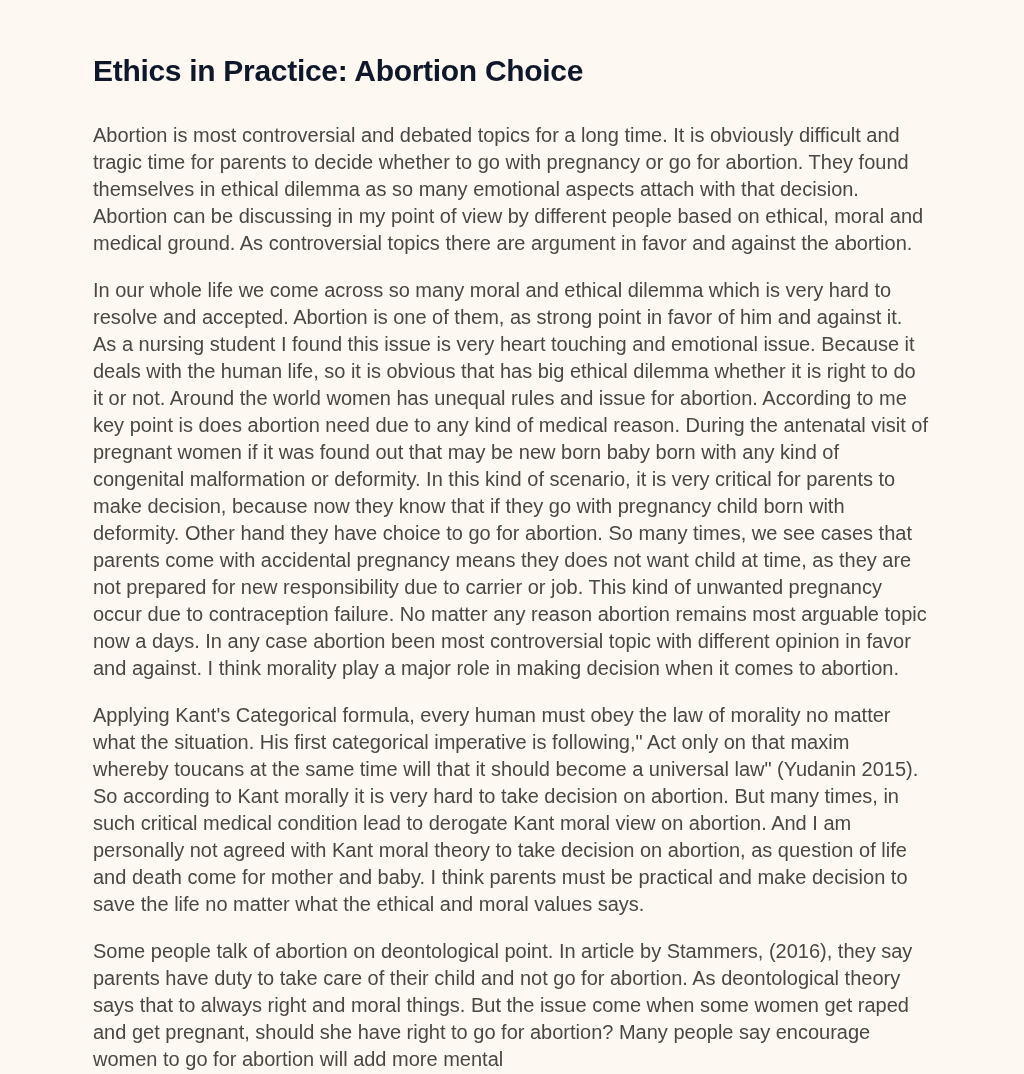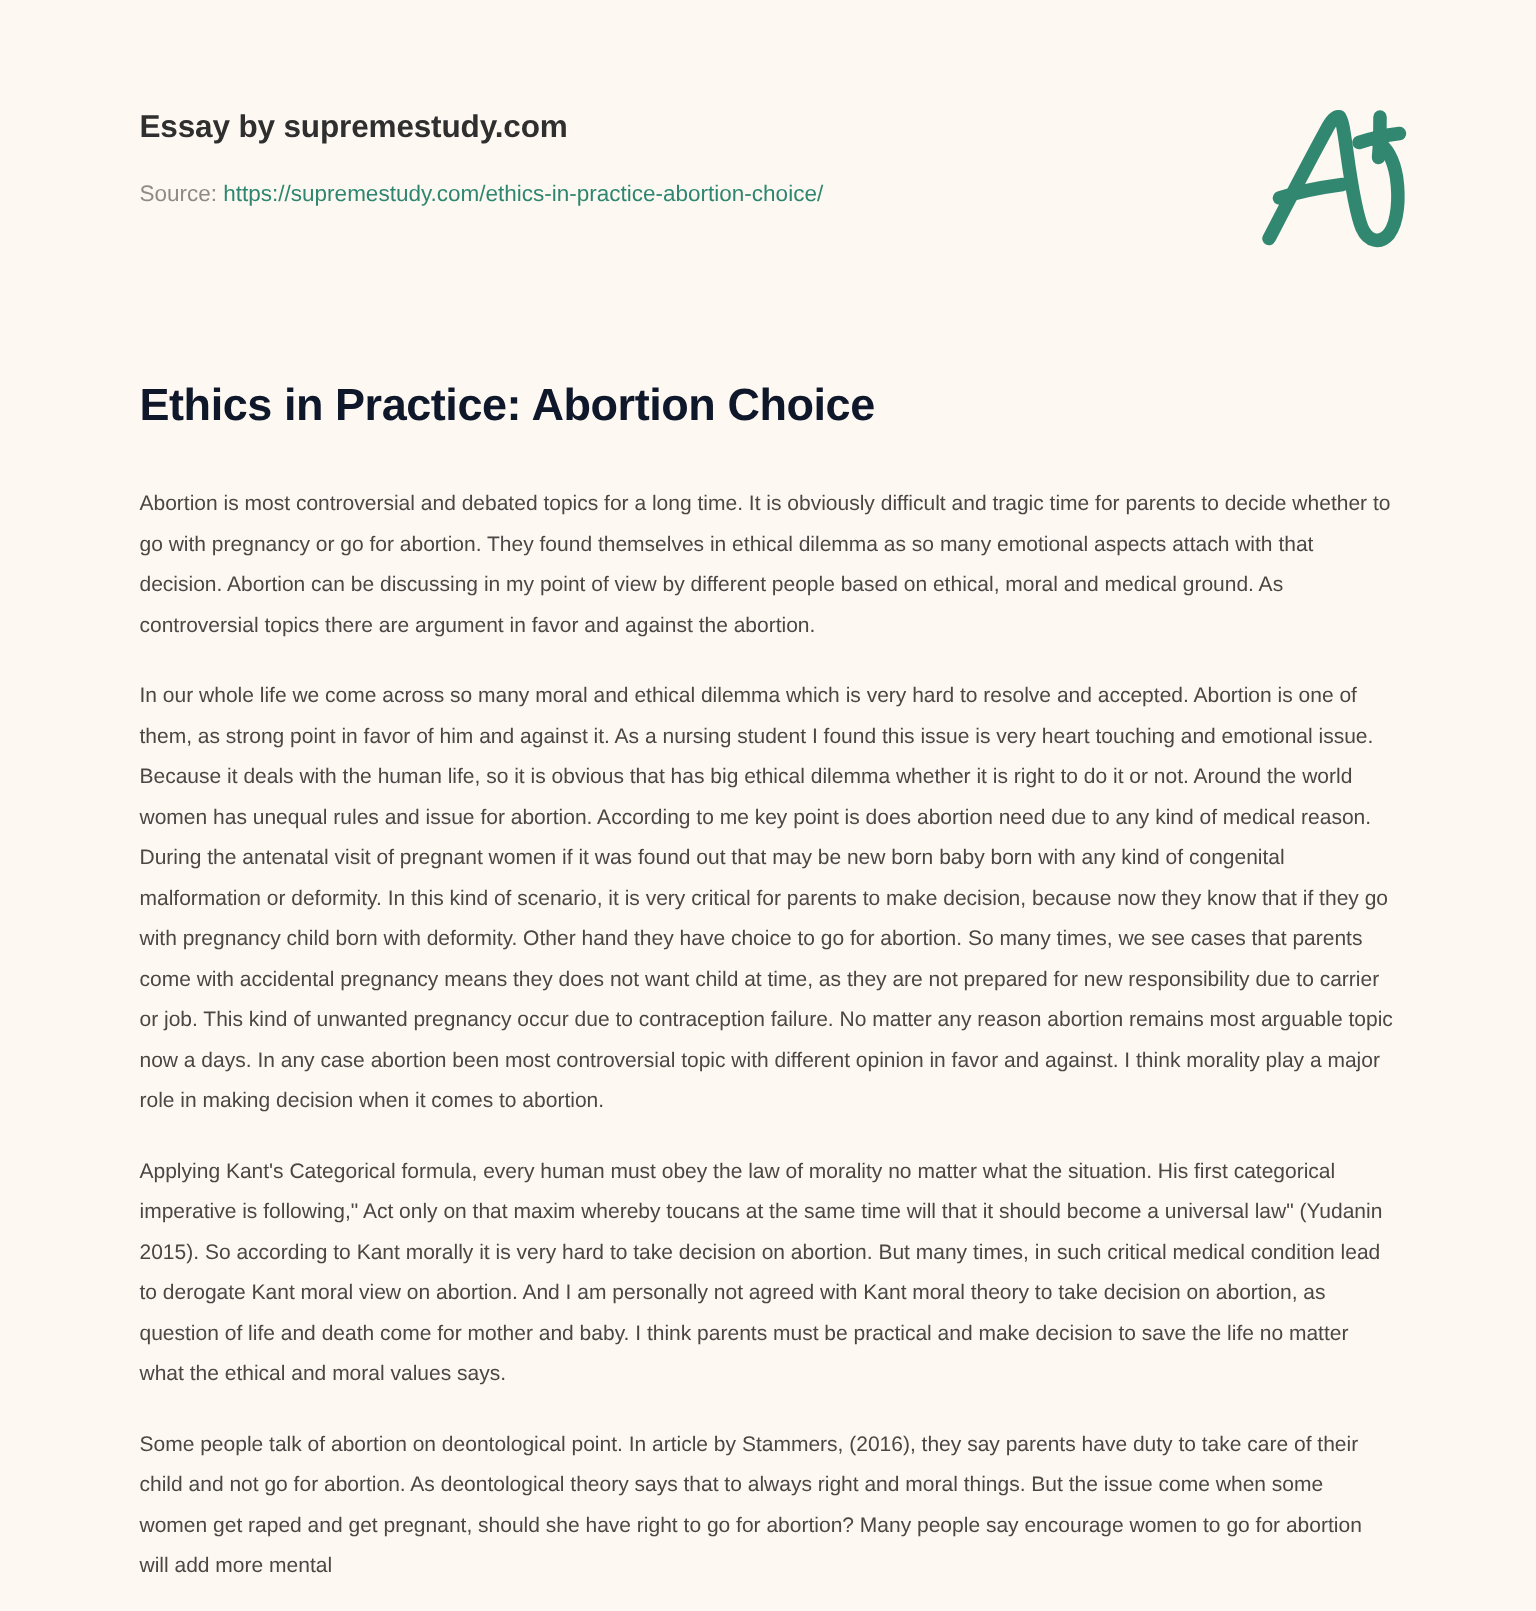--- a/index.html
+++ b/index.html
@@ -71,60 +71,36 @@
     line-height: 38px;
     font-weight: bold;
     color: #0f172a;
     letter-spacing: -0.3px;
     margin: 52px 0 0 0;
   }
   .body-copy {
     margin-top: 32px;
   }
   .body-copy p {
-    font-size: 14px;
+    font-size: 20px;
     line-height: 27px;
     color: #4a4744;
     margin: 0 0 20px 0;
     text-align: left;
     max-width: 840px;
   }
   .body-copy p:last-child {
     margin-bottom: 0;
   }
 </style>
 </head>
 <body>
 
 <div class="page">
 
-  <div class="header">
-    <div class="brand-line">Essay by supremestudy.com</div>
-    <div class="source-line">
-      <span class="source-label">Source:</span>
-      <a class="source-url" href="#">https://supremestudy.com/ethics-in-practice-abortion-choice/</a>
-    </div>
-
-    <div class="logo">
-      <svg viewBox="0 0 120 110" width="120" height="110" aria-hidden="true">
-        <g fill="none" stroke="#31876f" stroke-width="9" stroke-linecap="round" stroke-linejoin="round">
-
-          <path d="M14 97 C 26 74, 40 47, 52 25 C 55 19, 58 15, 61 16"></path>
-
-          <path d="M61 16 C 63 18, 64 26, 66 40 C 69 62, 72 80, 76 90 C 80 99, 88 101, 94 94 C 100 86, 101 70, 99 56 C 97 44, 92 36, 86 32"></path>
-
-          <path d="M21 70 C 33 66, 48 63, 63 61"></path>
-
-          <path d="M74 33 C 83 30, 93 28, 101 27"></path>
-
-          <path d="M88 16 C 88 25, 88 34, 87 43"></path>
-        </g>
-      </svg>
-    </div>
-  </div>
 
   <div class="article">
     <h1 class="article-title">Ethics in Practice: Abortion Choice</h1>
 
     <div class="body-copy">
       <p>Abortion is most controversial and debated topics for a long time. It is obviously difficult and tragic time for parents to decide whether to go with pregnancy or go for abortion. They found themselves in ethical dilemma as so many emotional aspects attach with that decision. Abortion can be discussing in my point of view by different people based on ethical, moral and medical ground. As controversial topics there are argument in favor and against the abortion.</p>
       <p>In our whole life we come across so many moral and ethical dilemma which is very hard to resolve and accepted. Abortion is one of them, as strong point in favor of him and against it. As a nursing student I found this issue is very heart touching and emotional issue. Because it deals with the human life, so it is obvious that has big ethical dilemma whether it is right to do it or not. Around the world women has unequal rules and issue for abortion. According to me key point is does abortion need due to any kind of medical reason. During the antenatal visit of pregnant women if it was found out that may be new born baby born with any kind of congenital malformation or deformity. In this kind of scenario, it is very critical for parents to make decision, because now they know that if they go with pregnancy child born with deformity. Other hand they have choice to go for abortion. So many times, we see cases that parents come with accidental pregnancy means they does not want child at time, as they are not prepared for new responsibility due to carrier or job. This kind of unwanted pregnancy occur due to contraception failure. No matter any reason abortion remains most arguable topic now a days. In any case abortion been most controversial topic with different opinion in favor and against. I think morality play a major role in making decision when it comes to abortion.</p>
       <p>Applying Kant's Categorical formula, every human must obey the law of morality no matter what the situation. His first categorical imperative is following," Act only on that maxim whereby toucans at the same time will that it should become a universal law" (Yudanin 2015). So according to Kant morally it is very hard to take decision on abortion. But many times, in such critical medical condition lead to derogate Kant moral view on abortion. And I am personally not agreed with Kant moral theory to take decision on abortion, as question of life and death come for mother and baby. I think parents must be practical and make decision to save the life no matter what the ethical and moral values says.</p>
       <p>Some people talk of abortion on deontological point. In article by Stammers, (2016), they say parents have duty to take care of their child and not go for abortion. As deontological theory says that to always right and moral things. But the issue come when some women get raped and get pregnant, should she have right to go for abortion? Many people say encourage women to go for abortion will add more mental</p>
     </div>

